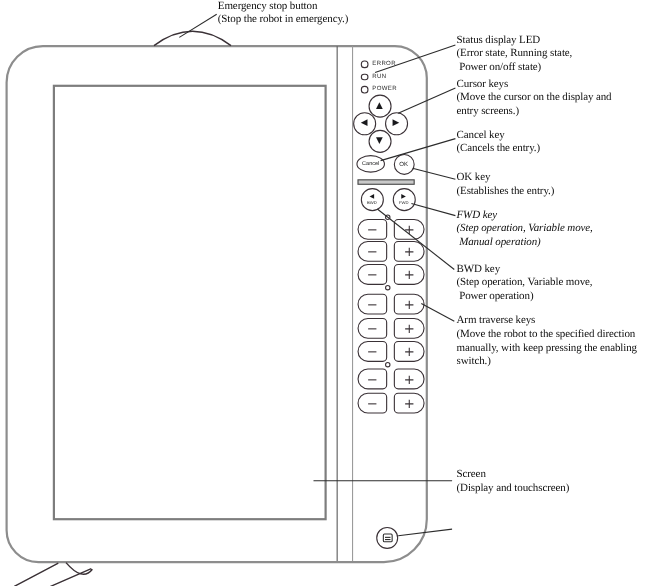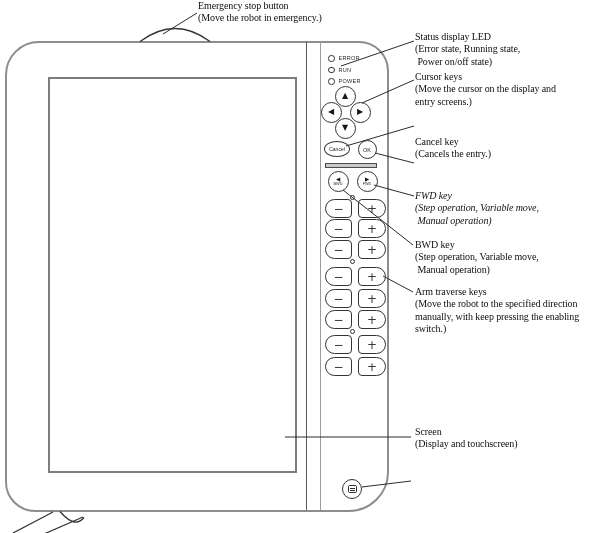--- a/index.html
+++ b/index.html
@@ -158,35 +158,37 @@
       <line x1="414" y1="163" x2="375" y2="153"></line>
       <line x1="414" y1="196" x2="374" y2="185"></line>
       <line x1="413" y1="245" x2="343" y2="190"></line>
       <line x1="413" y1="292" x2="383" y2="276"></line>
       <line x1="411" y1="437" x2="285" y2="437"></line>
       <line x1="411" y1="481" x2="362" y2="487"></line>
     </g>
   </svg>
 
   <div class="callout" style="left:198px; top:0px;">Emergency stop button
-(Move the robot in emergency.)</div>
+(Stop the robot in emergency.)</div>
   <div class="callout" style="left:415px; top:31px;">Status display LED
 (Error state, Running state,
  Power on/off state)</div>
   <div class="callout" style="left:415px; top:71px;">Cursor keys
 (Move the cursor on the display and
 entry screens.)</div>
-  <div class="callout" style="left:415px; top:117px;margin-top:19px;">Cancel key
+  <div class="callout" style="left:415px; top:117px;">Cancel key
 (Cancels the entry.)</div>
+  <div class="callout" style="left:415px; top:156px;">OK key
+(Establishes the entry.)</div>
   <div class="callout" style="left:415px; top:190px;font-style:italic;">FWD key
 (Step operation, Variable move,
  Manual operation)</div>
   <div class="callout" style="left:415px; top:239px;">BWD key
 (Step operation, Variable move,
- Manual operation)</div>
+ Power operation)</div>
   <div class="callout" style="left:415px; top:426px;">Screen
 (Display and touchscreen)</div>
   <div class="callout" style="left:415px; top:286px;">Arm traverse keys
 (Move the robot to the specified direction
 manually, with keep pressing the enabling
 switch.)</div>
 
 </div>
 
 </body></html>

